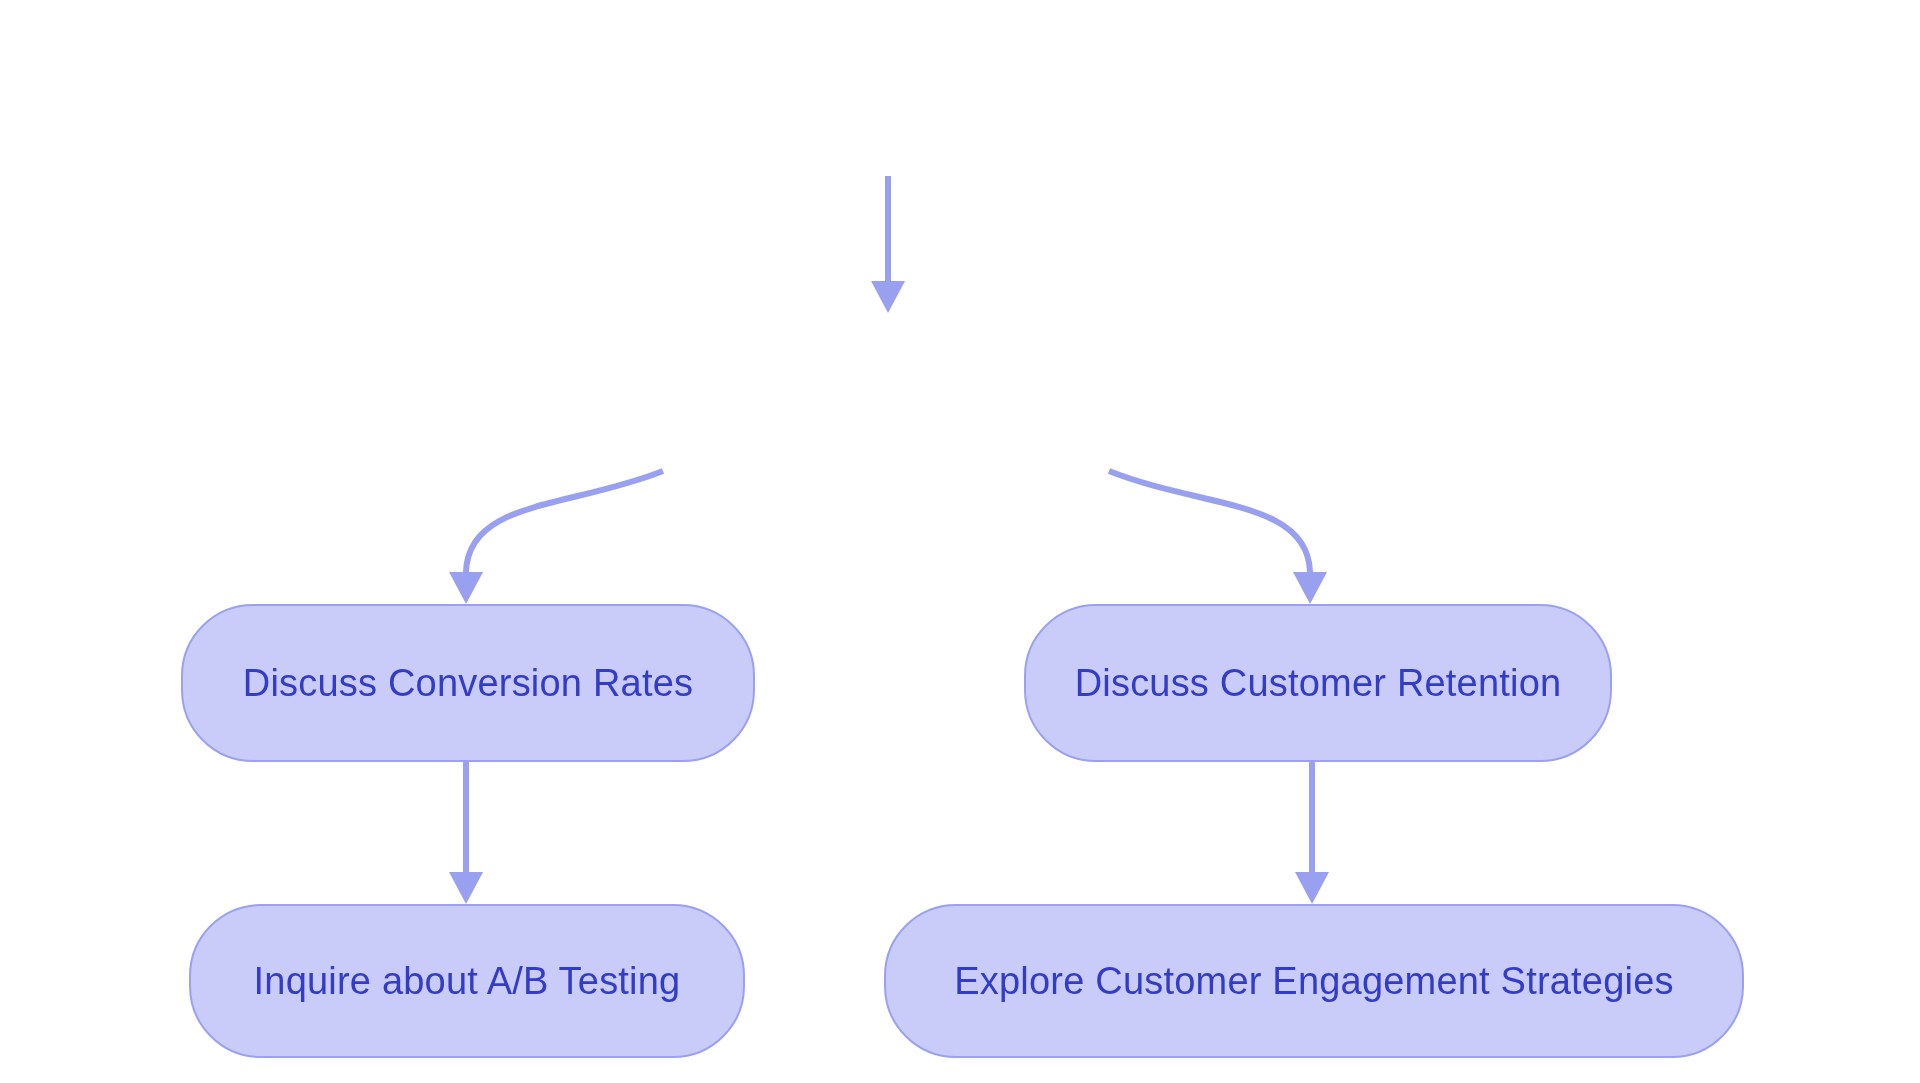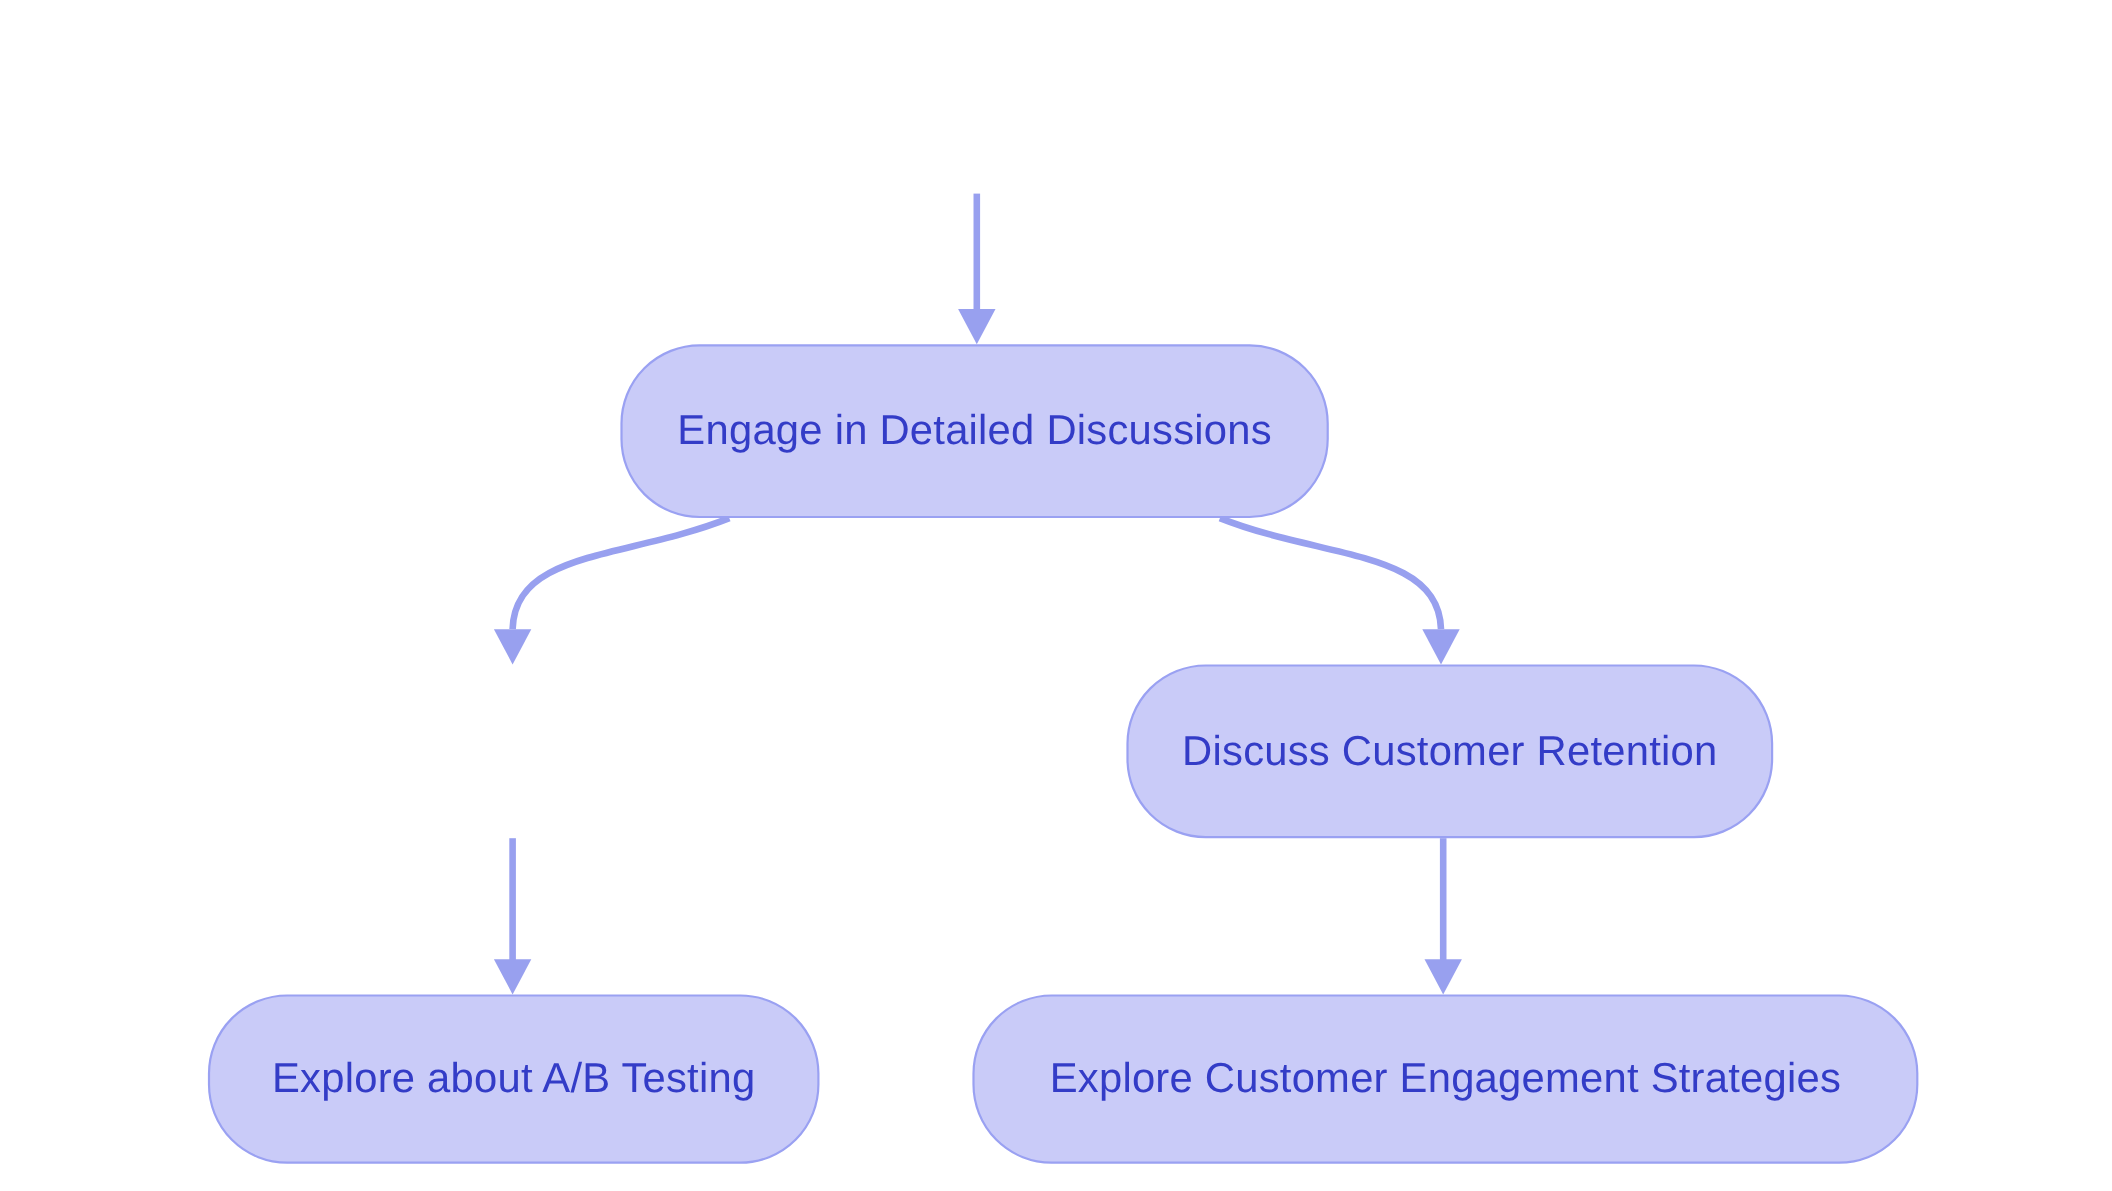--- a/index.html
+++ b/index.html
@@ -87,30 +87,30 @@
       <polygon class="edge-head" points="449,872 483,872 466,904"></polygon>
     </g>
 
     <g>
       <path class="edge-line" d="M 1312 762 L 1312 873"></path>
       <polygon class="edge-head" points="1295,872 1329,872 1312,904"></polygon>
     </g>
   </svg>
 
 
-  <div class="node node-engage">
-    <span>Engage in Detailed Discussions</span>
+
+  <div class="node node-conversion">
+    <span>Discuss Conversion Rates</span>
   </div>
-
 
   <div class="node node-retention">
     <span>Discuss Customer Retention</span>
   </div>
 
   <div class="node node-abtesting">
-    <span>Explore about A/B Testing</span>
+    <span>Inquire about A/B Testing</span>
   </div>
 
   <div class="node node-engagement">
     <span>Explore Customer Engagement Strategies</span>
   </div>
 
 </div>
 
 </body></html>

